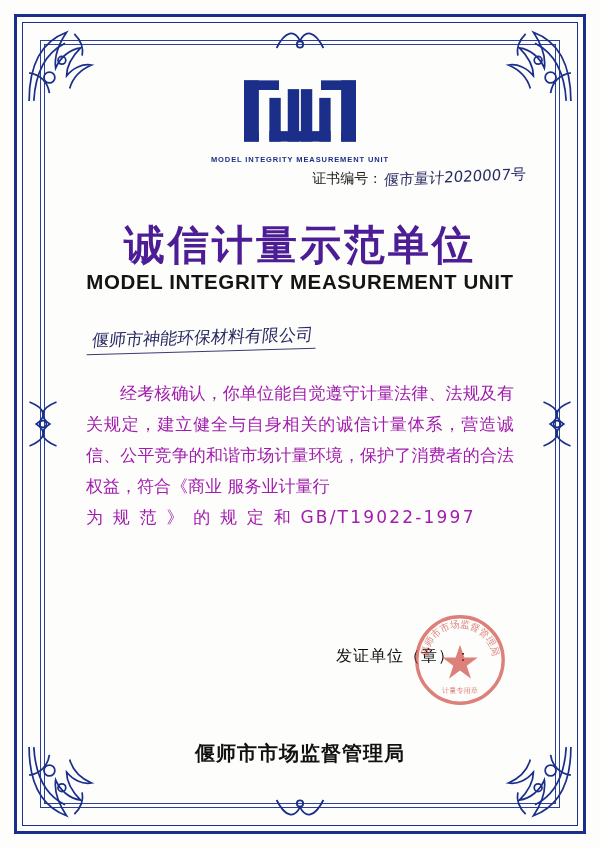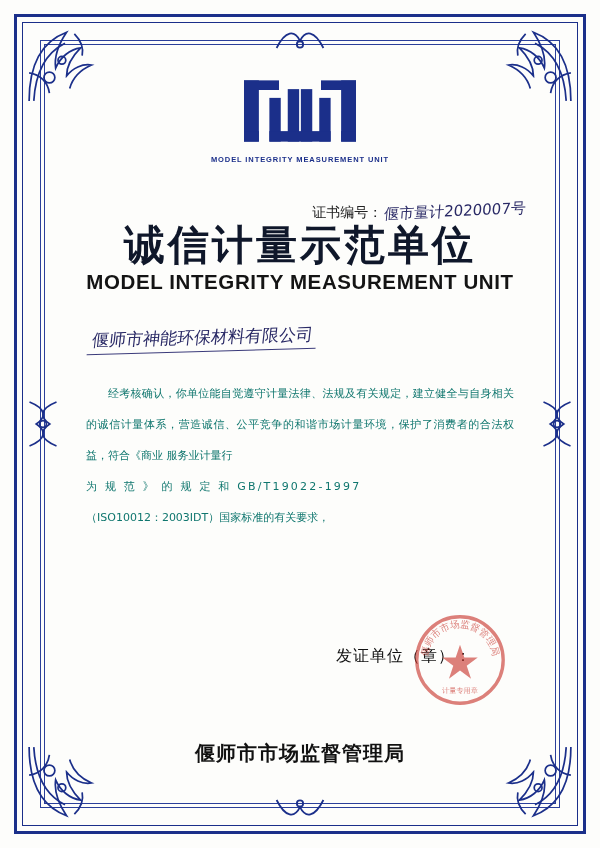--- a/index.html
+++ b/index.html
@@ -116,21 +116,21 @@
     font-size: 7.5px;
     letter-spacing: 0.9px;
     color: #1b2f8a;
     font-weight: bold;
   }
 
   
   .certno-row {
     position: absolute;
     right: 74px;
-    top: 202px;
+    top: 168px;
     display: flex;
     align-items: flex-end;
     gap: 2px;
   }
   .certno-label {
     font-size: 14px;
     color: #222;
     font-family: "Liberation Sans", sans-serif;
   }
   .certno-value {
@@ -145,21 +145,21 @@
 
   
   .title-cn {
     position: absolute;
     left: 0; right: 0;
     top: 218px;
     text-align: center;
     font-size: 41px;
     font-weight: bold;
     letter-spacing: 3px;
-    color: #0f172a;
+    color: #4c1d95;
     font-family: "DejaVu Sans", sans-serif;
   }
   .title-en {
     position: absolute;
     left: 0; right: 0;
     top: 270px;
     text-align: center;
     font-size: 20.5px;
     font-weight: bold;
     letter-spacing: 0.6px;
@@ -180,23 +180,23 @@
     padding: 0 4px 2px 4px;
     white-space: nowrap;
   }
 
   
   .body-text {
     position: absolute;
     left: 86px;
     right: 86px;
     top: 378px;
-    font-size: 11px;
+    font-size: 17px;
     line-height: 31px;
-    color: #0f766e;
+    color: #a21caf;
     font-family: "DejaVu Sans", sans-serif;
     text-align: justify;
   }
   .body-text p { margin: 0; }
   .body-text p.indent { text-indent: 2em; }
   .body-text .spaced { letter-spacing: 2.2px; }
 
   
   .issuer-line {
     position: absolute;
@@ -336,21 +336,20 @@
   </div>
 
   <div class="title-cn">诚信计量示范单位</div>
   <div class="title-en">MODEL INTEGRITY MEASUREMENT UNIT</div>
 
   <div class="recipient">偃师市神能环保材料有限公司</div>
 
   <div class="body-text">
     <p class="indent">经考核确认，你单位能自觉遵守计量法律、法规及有关规定，建立健全与自身相关的诚信计量体系，营造诚信、公平竞争的和谐市场计量环境，保护了消费者的合法权益，符合《商业 服务业计量行</p>
     <p class="spaced">为 规 范 》 的 规 定 和 GB/T19022-1997</p>
-    <p>（ISO10012：2003IDT）国家标准的有关要求，</p>
   </div>
 
   <div class="issuer-line">发证单位（章）：</div>
 
   <div class="seal">
     <svg viewBox="0 0 100 100">
       <circle cx="50" cy="50" r="45" fill="none" stroke="#c8342c" stroke-width="3.5"></circle>
       <path id="sealArc" d="M 50 50 m -34,0 a 34 34 0 1 1 68 0" fill="none" stroke="none"></path>
       <text font-size="10" fill="#c8342c" font-family="DejaVu Sans, sans-serif">
         <textPath href="#sealArc" startOffset="50%" text-anchor="middle">偃师市市场监督管理局</textPath>

